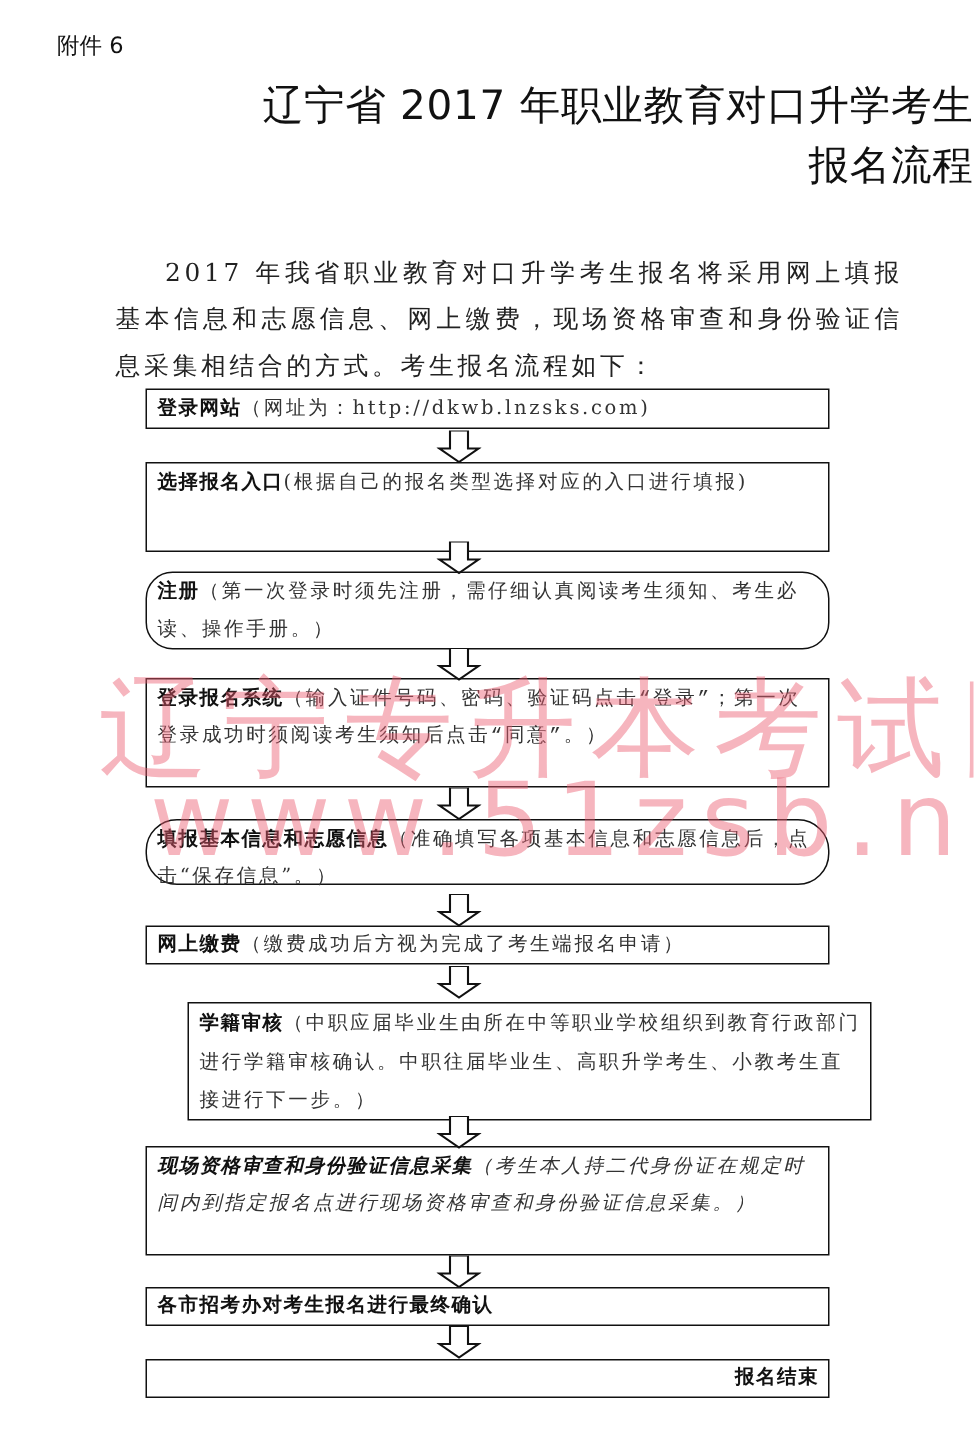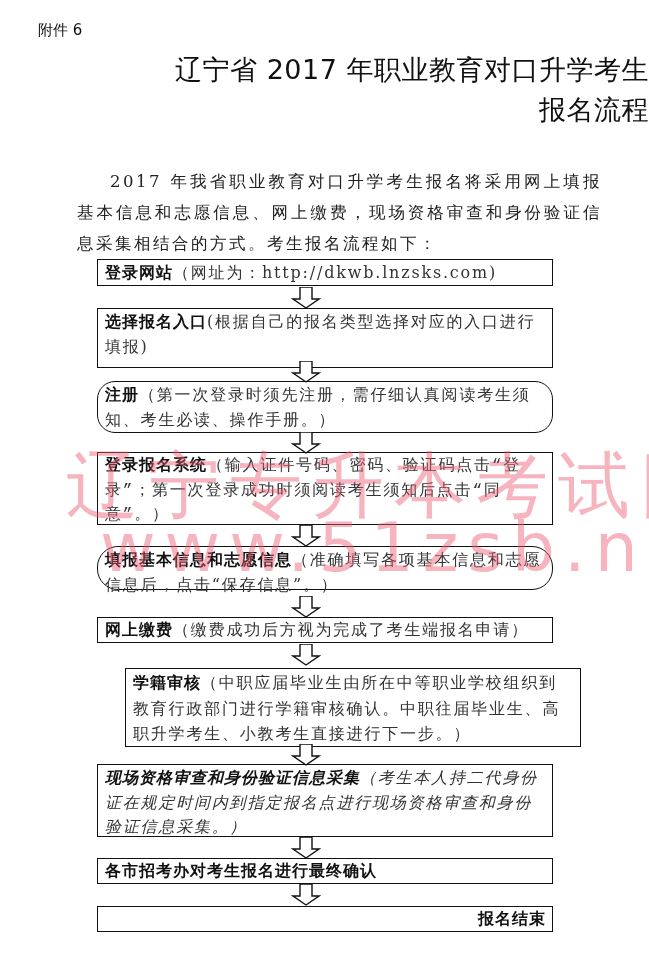--- a/index.html
+++ b/index.html
@@ -6,21 +6,21 @@
   body { width: 649px; height: 953px; position: relative; overflow: hidden;
          font-family: "DejaVu Serif", "Liberation Serif", serif; color: #111; }
   .attach { position: absolute; left: 38px; top: 21px; font-family: "DejaVu Sans", "Liberation Sans", sans-serif; font-size: 15px; color: #111; }
   .title { position: absolute; left: 0; width: 649px; text-align: right;
            font-family: "DejaVu Sans", "Liberation Sans", sans-serif; font-size: 27px; color: #111; letter-spacing: 0.5px; }
   .title.l1 { top: 52px; }
   .title.l2 { top: 92px; }
   .intro { position: absolute; left: 77px; top: 166px; width: 525px; font-size: 16.5px; line-height: 31px; letter-spacing: 2.5px; color: #222; }
   .intro p { margin: 0; text-indent: 33px; text-align: justify; }
   .box { position: absolute; left: 97px; width: 456px; border: 1.5px solid #111; box-sizing: border-box;
-         padding: 1px 6px 0 7px; font-size: 16px; line-height: 24.5px; letter-spacing: 1.8px; color: #333; background: rgba(255,255,255,0); }
+         padding: 1px 6px 0 7px; font-size: 13px; line-height: 24.5px; letter-spacing: 1.8px; color: #333; background: rgba(255,255,255,0); }
   .box b { color: #111; font-weight: bold; letter-spacing: 1px; }
   .box.center { text-align: right; }
   .arrow { position: absolute; width: 30px; height: 22px; }
   .watermark { position: absolute; pointer-events: none; color: rgba(236, 90, 110, 0.45);
                font-family: "DejaVu Sans", "Liberation Sans", sans-serif; white-space: nowrap; }
   .wm1 { left: 66px; top: 438px; font-size: 72px; letter-spacing: 10px; }
   .wm2 { left: 100px; top: 508px; font-size: 68px; letter-spacing: 9px; }
 </style>
 </head>
 <body>

